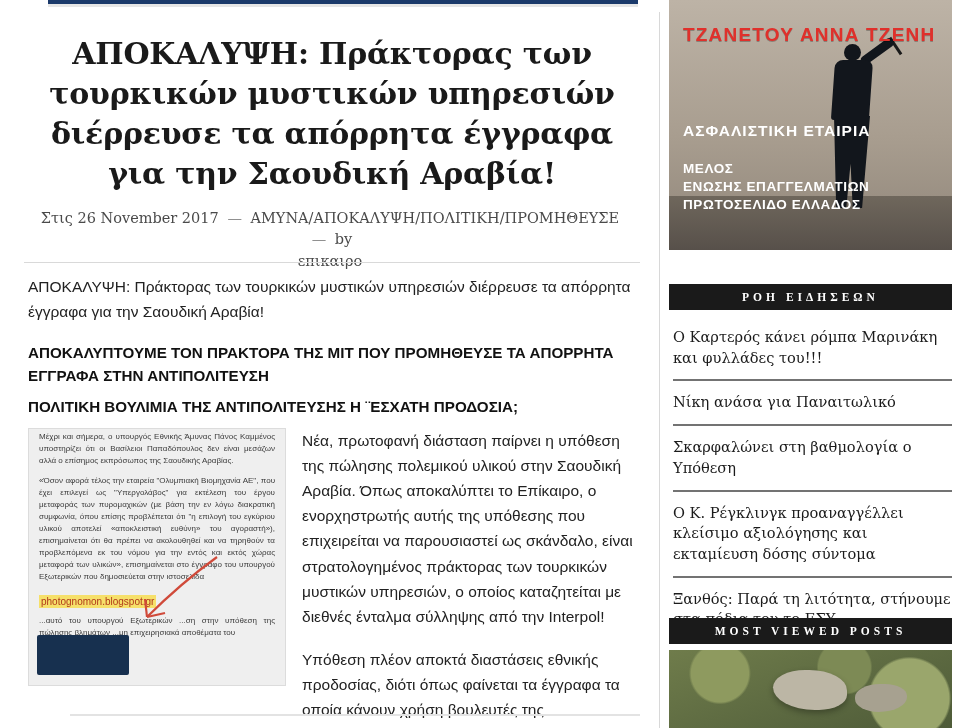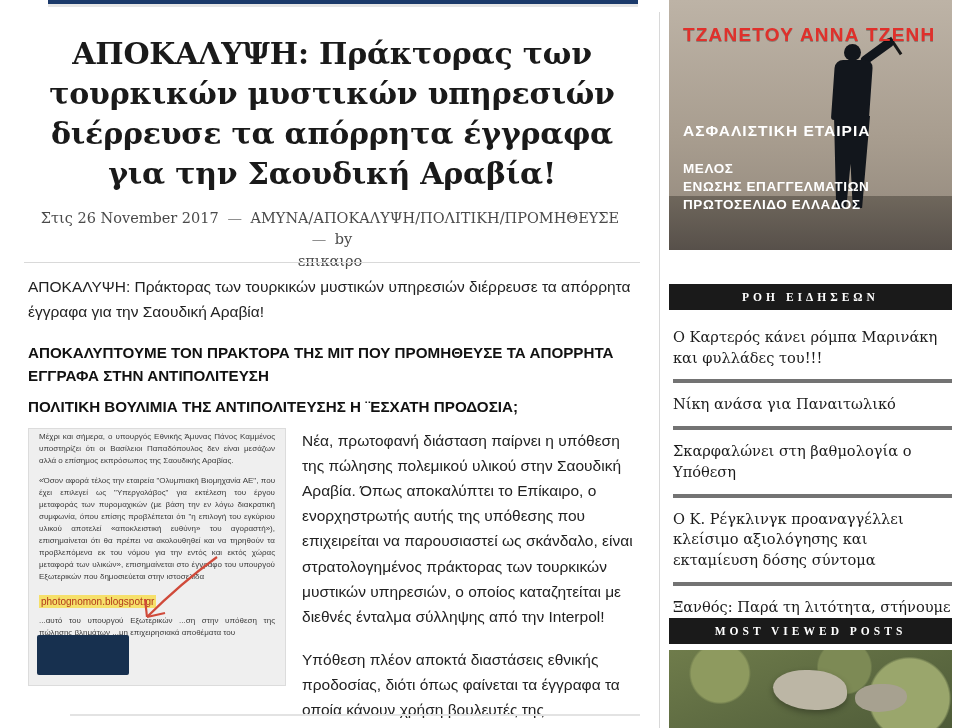--- a/index.html
+++ b/index.html
@@ -301,21 +301,21 @@
   #roh-title { top: 284px; }
   #mvp-title { top: 618px; }
 
   .news-list {
     position: absolute;
     left: 12px; top: 316px;
     width: 279px;
   }
   .news-item {
     padding: 11px 0 11px 0;
-    border-bottom: 4px solid #737373;
+    border-bottom: 2px solid #737373;
     font-family: "DejaVu Serif", serif;
     font-size: 14.6px;
     line-height: 1.42;
     color: #1b1b1b;
   }
   .news-item:last-child { border-bottom: none; }
 
   .mvp-image {
     position: absolute;
     left: 8px; top: 650px;

